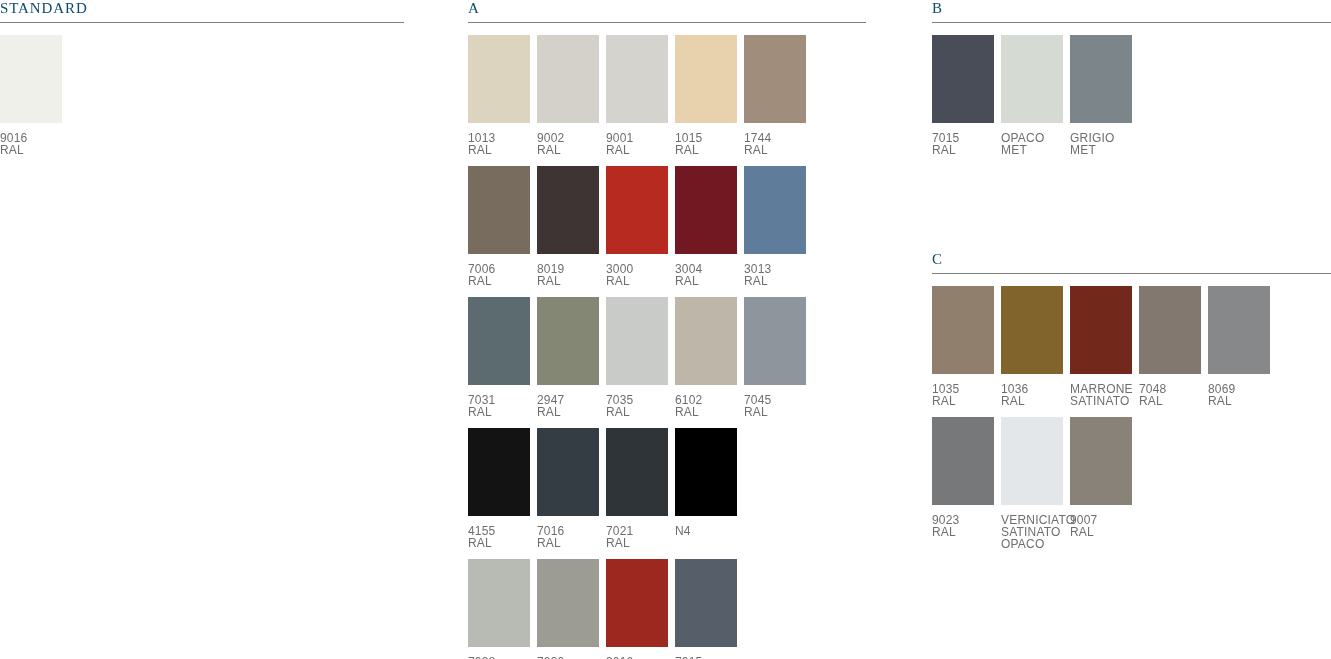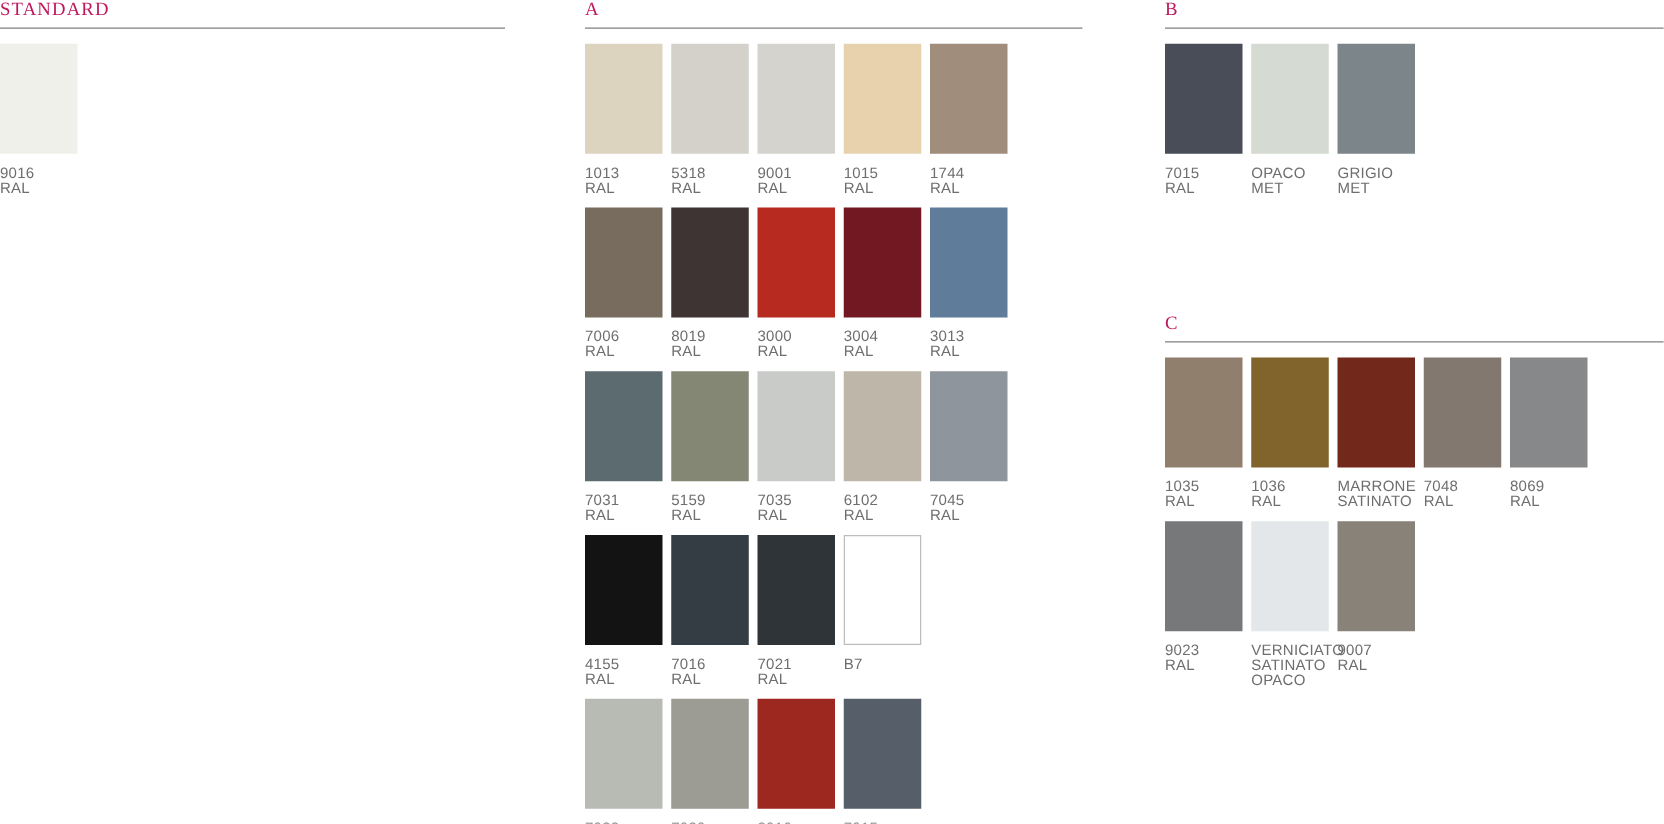--- a/index.html
+++ b/index.html
@@ -30,21 +30,21 @@
   .col-a        { left: 468px; width: 398px; }
   .col-bc       { left: 932px; width: 399px; }
 
   
   .section { position: relative; }
 
   .section-head {
     font-family: "Liberation Serif", serif;
     font-size: 15px;
     letter-spacing: 0.9px;
-    color: #be185d;
+    color: #0c4a6e;
     line-height: 16px;
     padding-bottom: 6px;
     white-space: nowrap;
   }
   .section-rule {
     height: 1px;
     background: #4f4f4f;
     width: 100%;
     opacity: .72;
   }
@@ -116,21 +116,21 @@
             <div class="swatch-cell">
               <div class="swatch-chip" style="background: rgb(221, 212, 192);"></div>
               <div class="swatch-label">
                 <span class="ln">1013</span>
                 <span class="ln">RAL</span>
               </div>
             </div>
             <div class="swatch-cell">
               <div class="swatch-chip" style="background: rgb(212, 209, 203);"></div>
               <div class="swatch-label">
-                <span class="ln">5318</span>
+                <span class="ln">9002</span>
                 <span class="ln">RAL</span>
               </div>
             </div>
             <div class="swatch-cell">
               <div class="swatch-chip" style="background: rgb(213, 211, 206);"></div>
               <div class="swatch-label">
                 <span class="ln">9001</span>
                 <span class="ln">RAL</span>
               </div>
             </div>
@@ -190,21 +190,21 @@
             <div class="swatch-cell">
               <div class="swatch-chip" style="background: rgb(91, 107, 112);"></div>
               <div class="swatch-label">
                 <span class="ln">7031</span>
                 <span class="ln">RAL</span>
               </div>
             </div>
             <div class="swatch-cell">
               <div class="swatch-chip" style="background: rgb(133, 135, 117);"></div>
               <div class="swatch-label">
-                <span class="ln">5159</span>
+                <span class="ln">2947</span>
                 <span class="ln">RAL</span>
               </div>
             </div>
             <div class="swatch-cell">
               <div class="swatch-chip" style="background: rgb(200, 203, 200);"></div>
               <div class="swatch-label">
                 <span class="ln">7035</span>
                 <span class="ln">RAL</span>
               </div>
             </div>
@@ -239,23 +239,23 @@
               </div>
             </div>
             <div class="swatch-cell">
               <div class="swatch-chip" style="background: rgb(46, 52, 56);"></div>
               <div class="swatch-label">
                 <span class="ln">7021</span>
                 <span class="ln">RAL</span>
               </div>
             </div>
             <div class="swatch-cell">
-              <div class="swatch-chip bordered" style="background: rgb(255, 255, 255);"></div>
-              <div class="swatch-label">
-                <span class="ln">B7</span>
+              <div class="swatch-chip" style="background: rgb(0, 0, 0);"></div>
+              <div class="swatch-label">
+                <span class="ln">N4</span>
               </div>
             </div>
           </div>
           <div class="row">
             <div class="swatch-cell">
               <div class="swatch-chip" style="background: rgb(184, 187, 180);"></div>
               <div class="swatch-label">
                 <span class="ln">7038</span>
               </div>
             </div>

